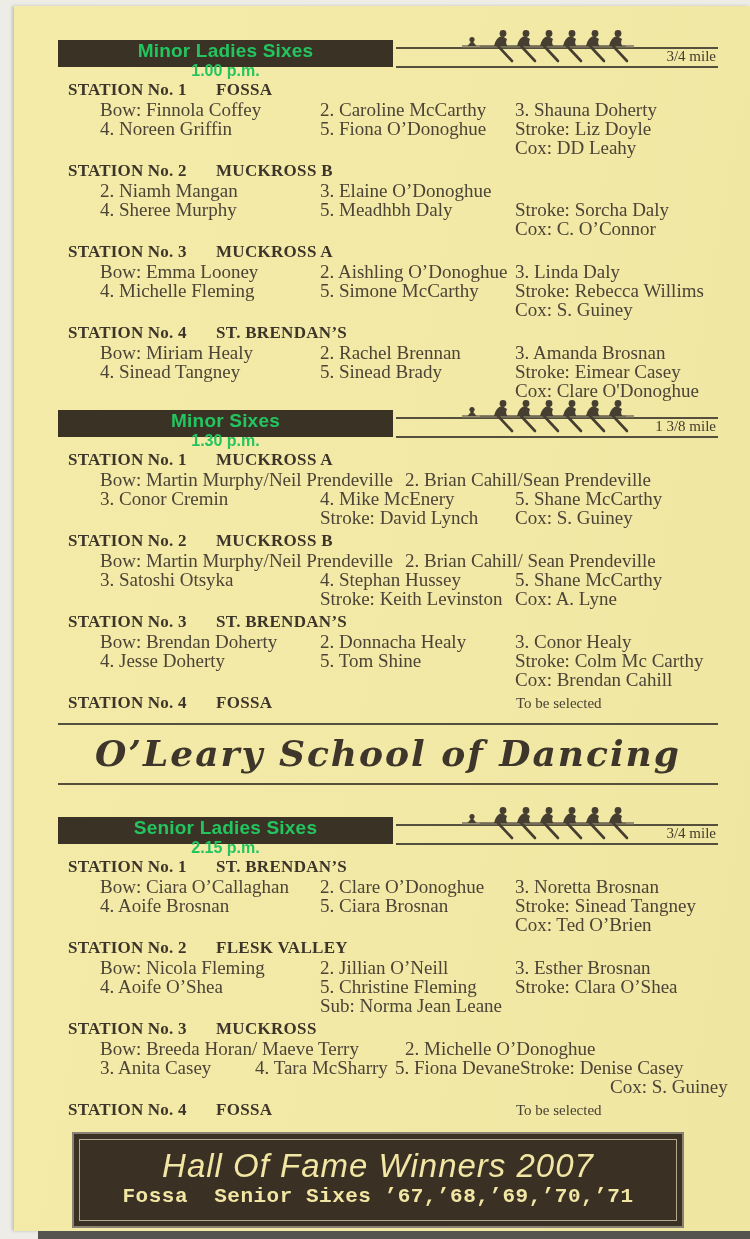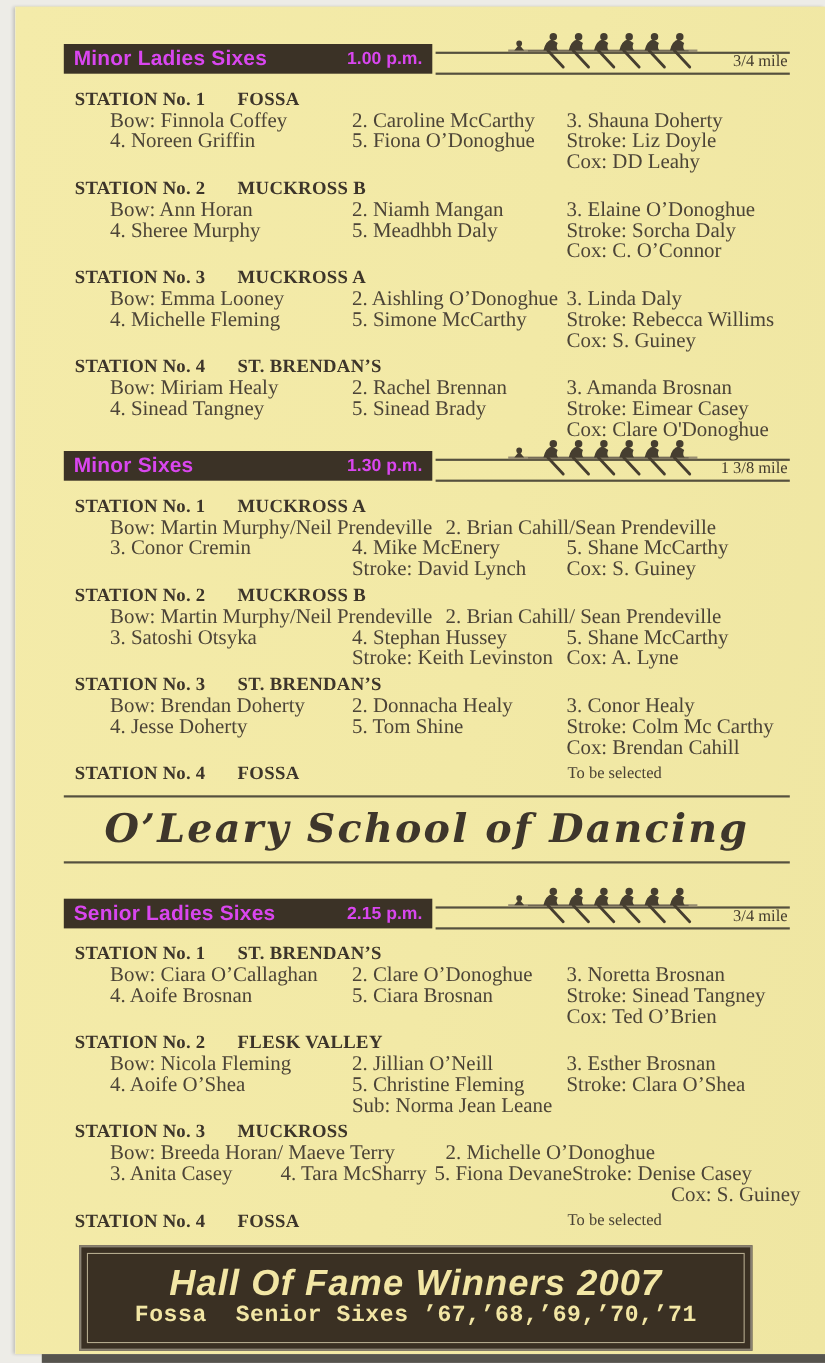--- a/index.html
+++ b/index.html
@@ -9,21 +9,21 @@
   .paper{position:absolute;left:14px;top:6px;right:0;bottom:8px;
          background:linear-gradient(100deg,#f4eba9 0%,#f2e9a6 55%,#efe6a2 100%);
          box-shadow:-2px 0 3px rgba(0,0,0,.18);}
   .content{position:absolute;left:44px;right:32px;top:34px;color:#4a4234;}
 
   
   .sec-head{position:relative;height:27px;margin-bottom:13px;}
   .sec-bar{position:absolute;left:0;top:0;width:335px;height:27px;background:#3b3226;
            display:flex;align-items:center;justify-content:space-between;
            padding:0 9px;box-sizing:border-box;
-           font-family:"Liberation Sans","DejaVu Sans",sans-serif;color:#d946ef;}
+           font-family:"Liberation Sans","DejaVu Sans",sans-serif;color:#22c55e;flex-direction:column;}
   .sec-title{font-weight:bold;font-size:19px;letter-spacing:.2px;}
   .sec-time{font-weight:bold;font-size:16px;}
   .rule{position:absolute;left:338px;right:0;height:2px;background:#55503e;}
   .rule-top{top:7px;}
   .rule-bot{bottom:-1px;}
   .sec-dist{position:absolute;right:2px;top:8px;font-size:15px;color:#433b2d;}
   .rowers{position:absolute;right:72px;top:-14px;width:210px;height:40px;}
 
   
   .station{margin-bottom:4px;}
@@ -49,21 +49,21 @@
   
   .ad-dancing{margin:4px 0 32px 0;border-top:2px solid #55503e;border-bottom:2px solid #55503e;
               text-align:center;padding:7px 0 9px 0;}
   .ad-dancing .ad-text{font-family:"DejaVu Serif","Liberation Serif",serif;
               font-style:italic;font-weight:bold;font-size:36px;letter-spacing:2px;color:#3e362b;}
 
   
   .banner{margin:12px 0 0 14px;width:612px;background:#3a3023;border:2px solid #8a8272;
           box-sizing:border-box;padding:5px;}
   .banner-inner{border:1px solid #b3a98c;text-align:center;padding:8px 6px 10px 6px;}
-  .banner-title{font-family:"Liberation Sans","DejaVu Sans",sans-serif;font-weight:bold;
+  .banner-title{font-family:"Liberation Sans","DejaVu Sans",sans-serif;font-weight:normal;
           font-style:italic;font-size:33px;line-height:36px;color:#f2e6a4;letter-spacing:1px;}
   .banner-sub{font-family:Liberation Mono, monospace;font-weight:bold;
           font-size:21px;line-height:26px;color:#f2e6a4;letter-spacing:.5px;}
 </style>
 </head>
 <body>
 
 <div class="paper">
   <div class="content">
 
@@ -127,21 +127,20 @@
             <span class="cell"></span>
             <span class="cell">Cox: DD Leahy</span>
           </div>
         </div>
         <div class="station">
           <div class="st-head">
             <span class="st-label">STATION No. 2</span>
             <span class="st-club">MUCKROSS B</span>
           </div>
           <div class="crew-row row-std">
-            <span class="cell">Bow: Ann Horan</span>
             <span class="cell">2. Niamh Mangan</span>
             <span class="cell">3. Elaine O’Donoghue</span>
           </div>
           <div class="crew-row row-std">
             <span class="cell">4. Sheree Murphy</span>
             <span class="cell">5. Meadhbh Daly</span>
             <span class="cell">Stroke: Sorcha Daly</span>
           </div>
           <div class="crew-row row-std">
             <span class="cell"></span>

